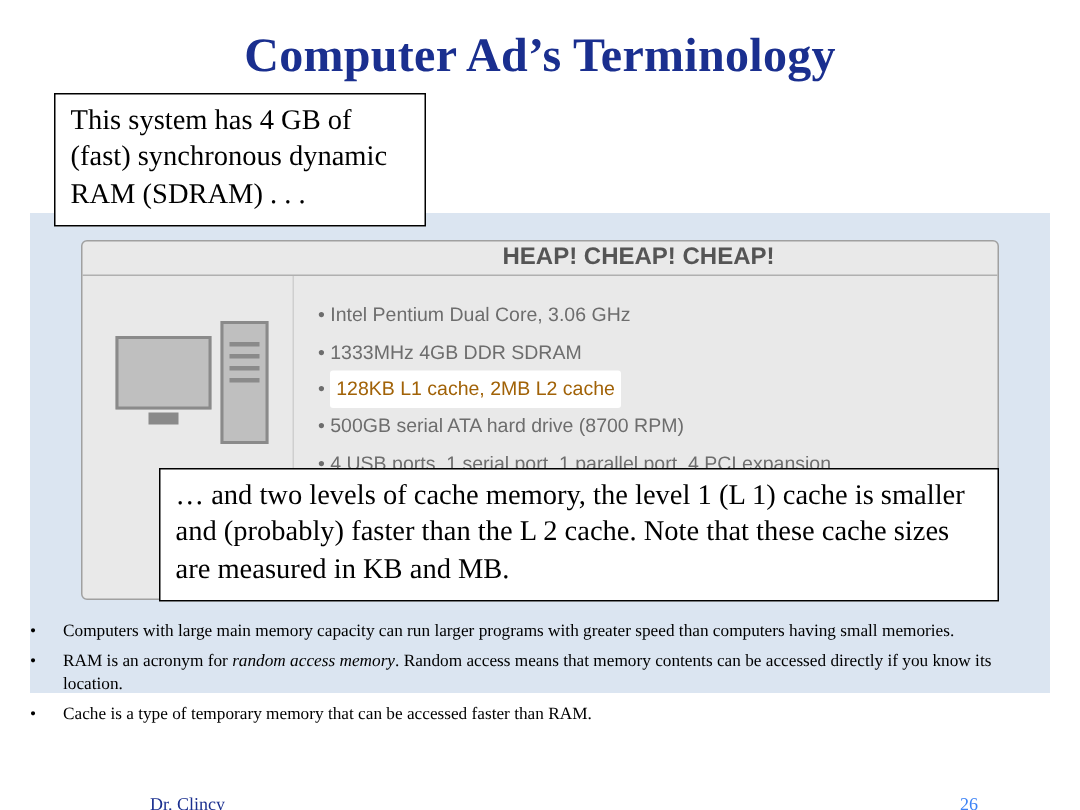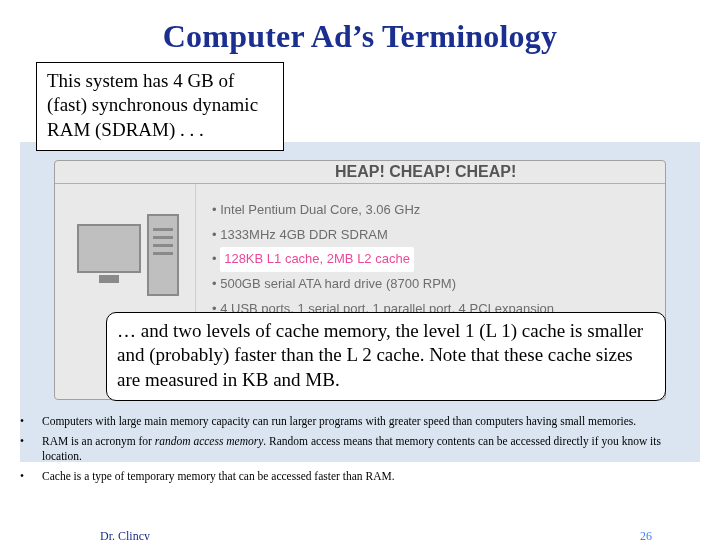--- a/index.html
+++ b/index.html
@@ -107,21 +107,21 @@
     font-size: 13px;
     line-height: 1.9;
     position: relative;
   }
   .adspecs .spec::before{
     content: "• ";
   }
   .spec-hl{
     display:inline-block;
     background:#fff;
-    color:#ec4899;
+    color:#a16207;
     padding:0 4px;
     border-radius:2px;
   }
 
   
   .callout {
     position: absolute;
     background: #fff;
     border: 1.5px solid #000;
     font-size: 19px;
@@ -131,21 +131,20 @@
   }
   .callout.top {
     top: 50px;
     left: 36px;
     width: 248px;
   }
   .callout.bottom {
     top: 300px;
     left: 106px;
     width: 560px;
-    border-radius: 10px;
   }
 
   
   .arrow {
     position: absolute;
     width: 0;
   }
   .arrow svg { overflow: visible; }
 
   

